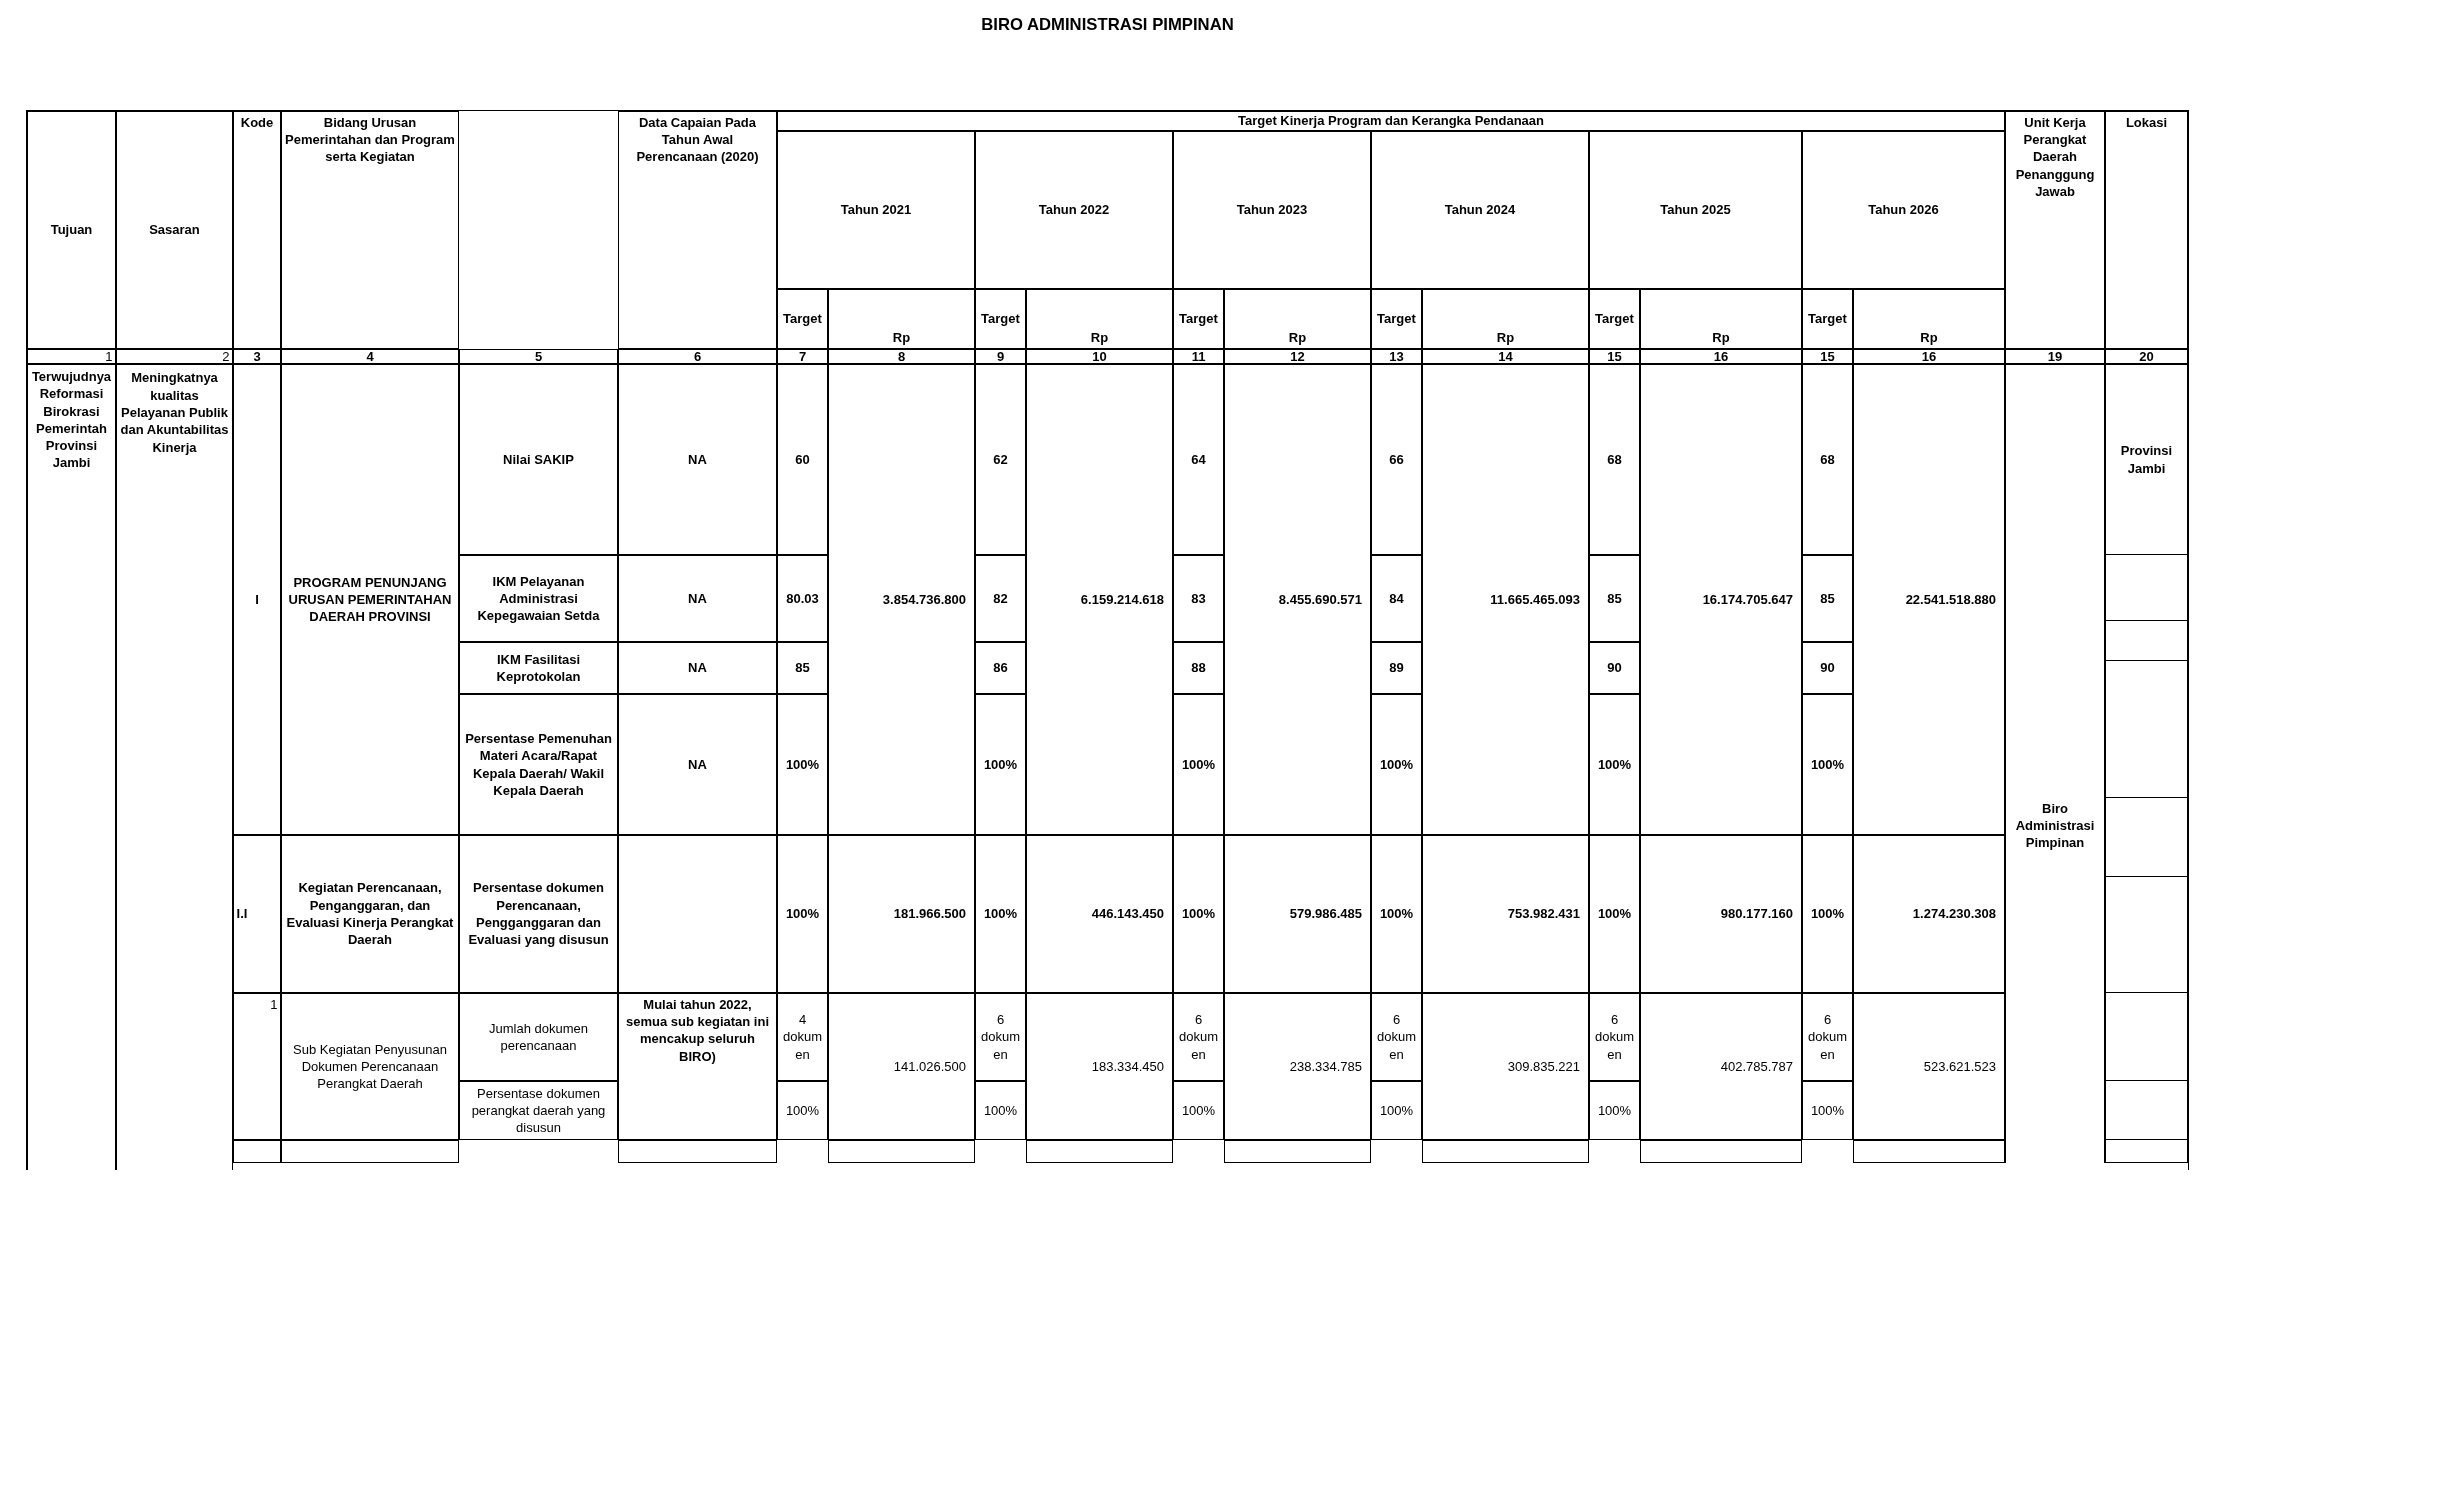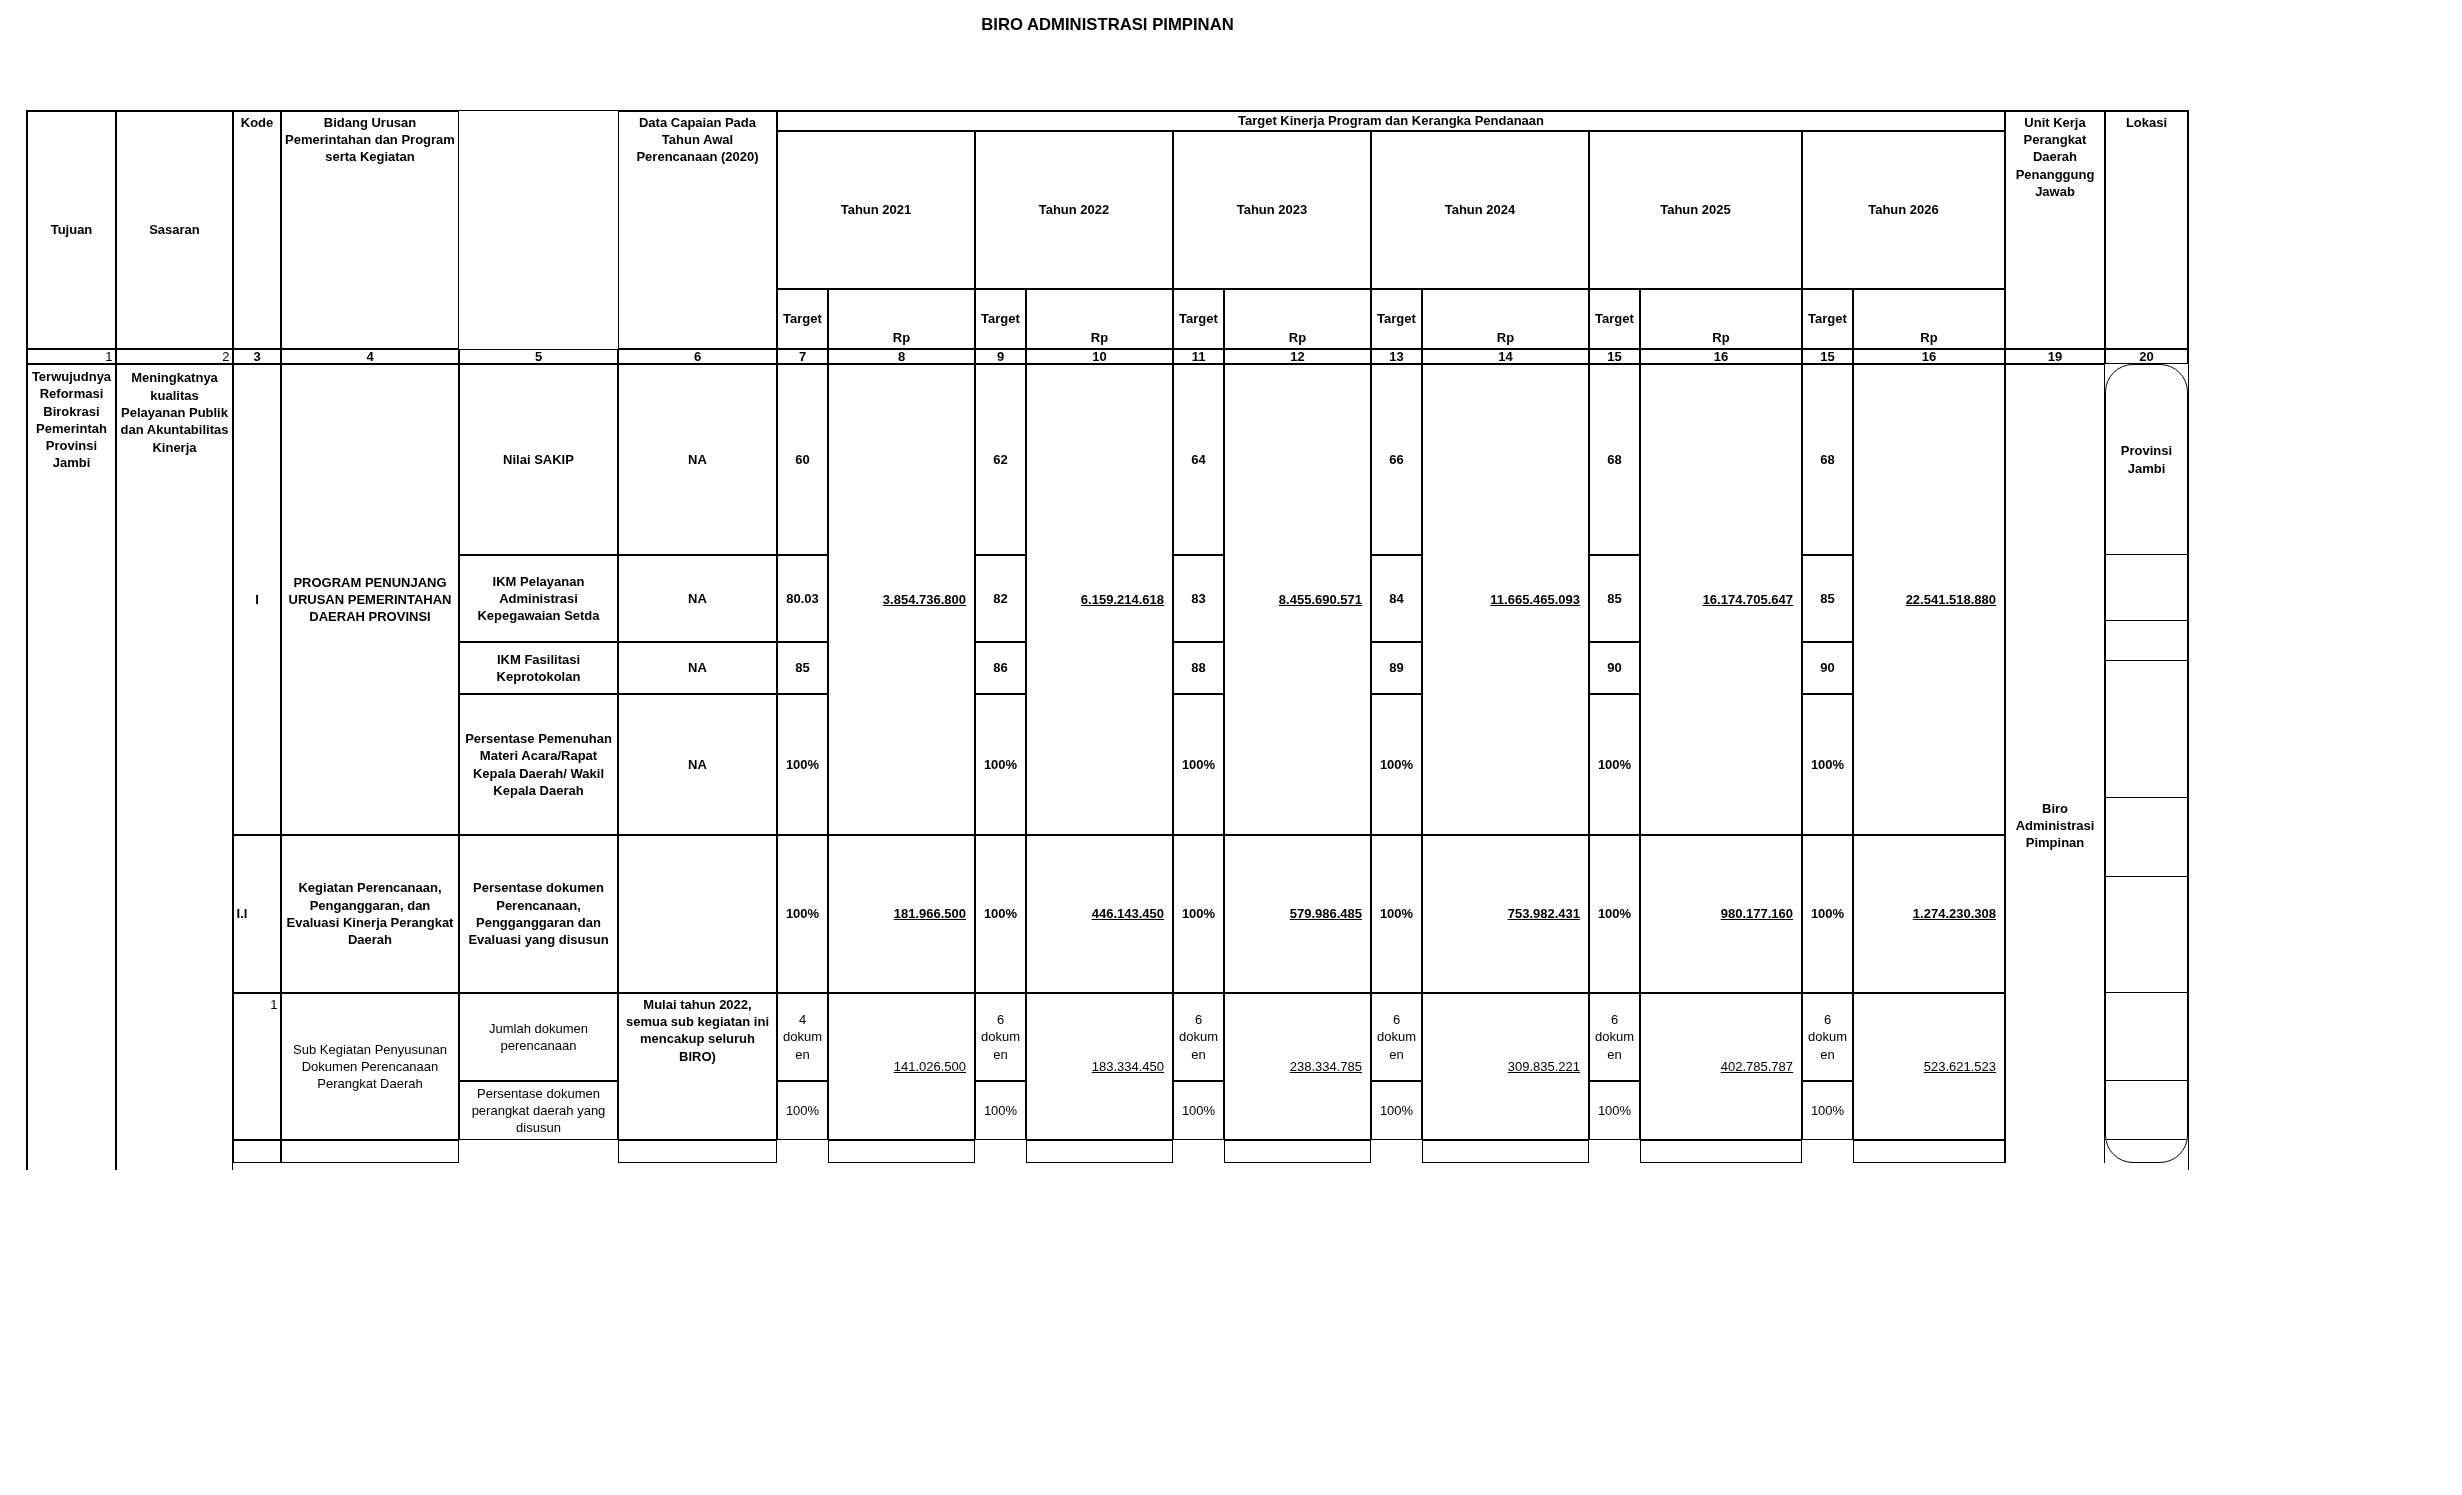--- a/index.html
+++ b/index.html
@@ -14,22 +14,22 @@
   .c{border:0.9px solid #000;display:flex;align-items:center;justify-content:center;
      text-align:center;font-size:13px;line-height:1.33;padding:1.8px 2.6px;
      box-sizing:border-box;overflow:hidden;}
   .b{font-weight:bold;}
   .top{align-items:flex-start;}
   .bot{align-items:flex-end;}
   .left{justify-content:flex-start;text-align:center;}
   .right{justify-content:flex-end;text-align:right;}
   .nb{border-bottom:none;}
   .wrapany{overflow-wrap:anywhere;}
-  .rp{padding-right:8px;text-decoration:underline;}
-  .loc-col{flex-direction:column;padding:0;align-items:stretch;justify-content:flex-start;border-radius:28px;}
+  .rp{padding-right:8px;}
+  .loc-col{flex-direction:column;padding:0;align-items:stretch;justify-content:flex-start;}
   .loc-cell{box-sizing:border-box;display:flex;align-items:center;justify-content:center;overflow:hidden;}
   .loc-cell + .loc-cell{border-top:1.8px solid #000;}
   .unit{padding-top:125px;}
 </style>
 </head>
 <body>
 <div class="sheet">
 
 <div class="title">
   <div>BIRO ADMINISTRASI PIMPINAN</div>

